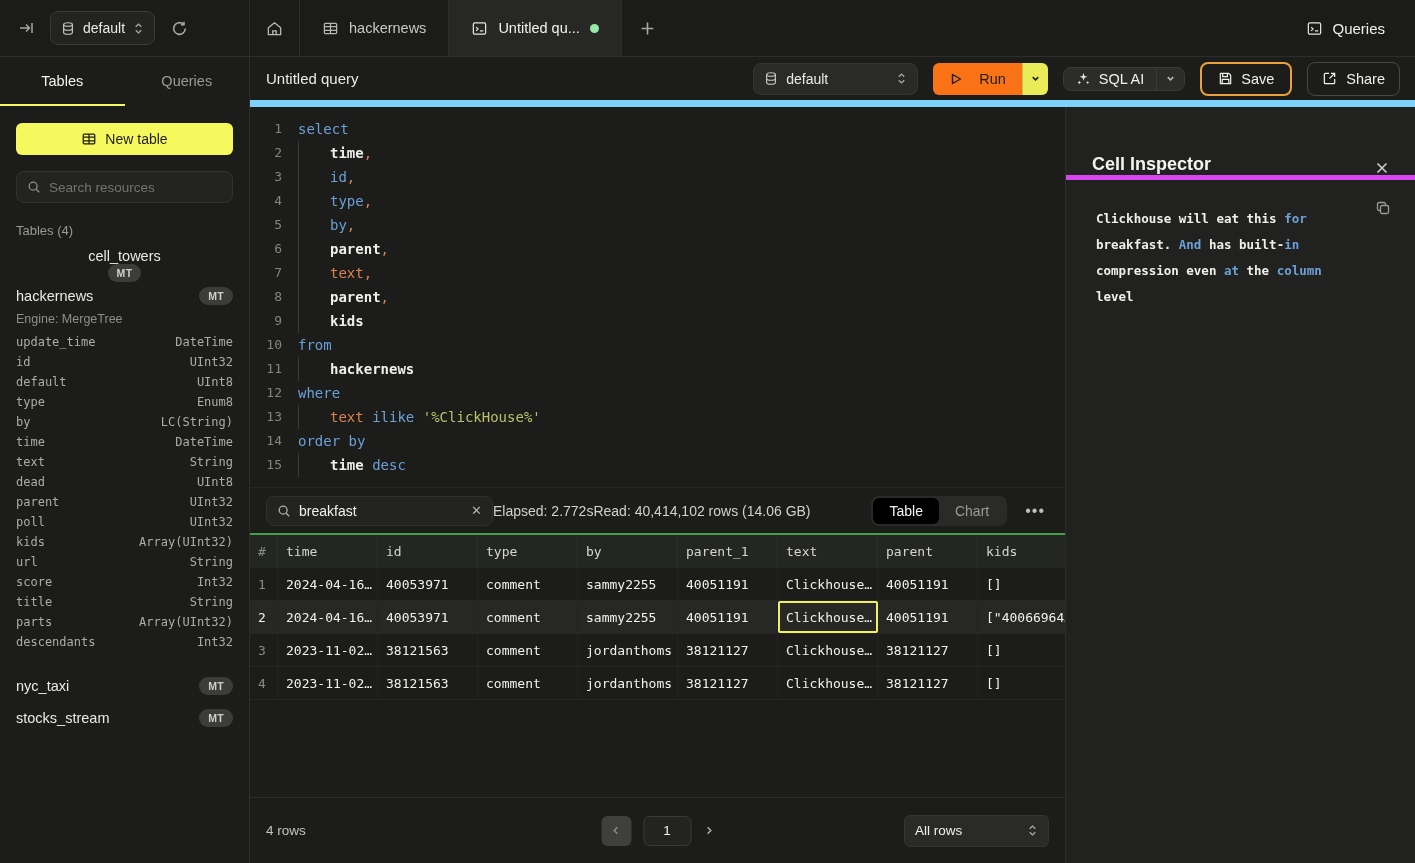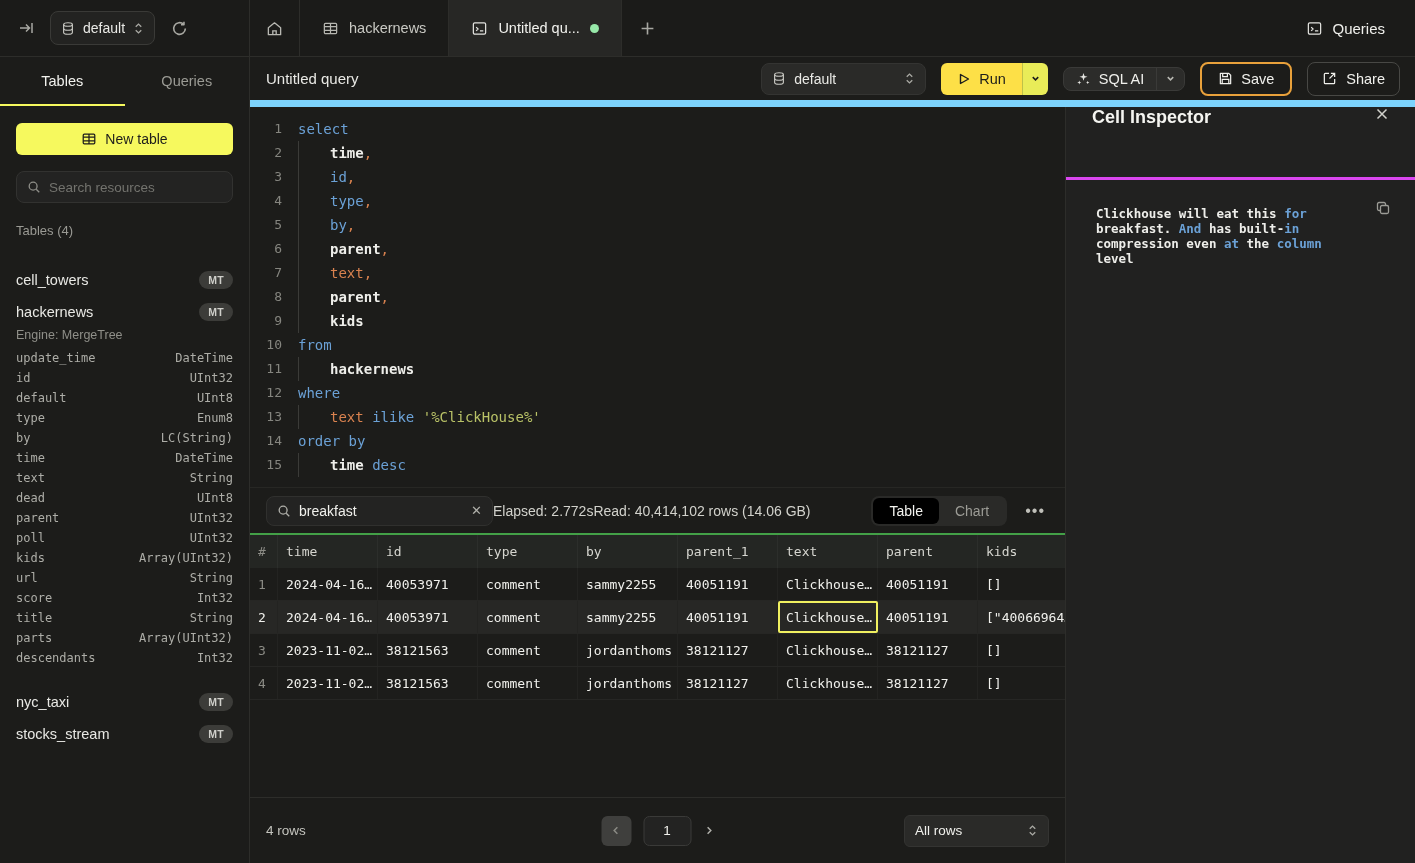--- a/index.html
+++ b/index.html
@@ -50,21 +50,21 @@
   .col-row { display:flex; justify-content:space-between; height:20px; align-items:center; }
   .mt-item { margin-top:10px; }
 
   
   .main { flex:1; display:flex; flex-direction:column; min-width:0; }
   .query-toolbar { height:50px; flex:0 0 50px; display:flex; align-items:center; padding:0 15px 0 16px; border-bottom:7px solid #7dd3fc; gap:15px; }
   .query-title { font-size:15px; color:#ececе8; margin-right:auto; }
   .toolbar-db { height:32px; width:165px; display:flex; align-items:center; gap:8px; padding:0 10px; background:#2a2a28; border:1px solid #343432; border-radius:8px; cursor:pointer; }
   .toolbar-db .lbl { flex:1; font-size:14px; color:#ececе8; }
   .run-btn { height:32px; display:flex; align-items:stretch; border-radius:6px; overflow:hidden; cursor:pointer; }
-  .run-main { display:flex; align-items:center; gap:8px; padding:0 16px; background:#fde047; color:#1d1d1b; font-weight:500; font-size:14.5px; }
+  .run-main { display:flex; align-items:center; gap:16px; padding:0 16px; background:#f97316; color:#1d1d1b; font-weight:500; font-size:14.5px; }
   .run-caret { width:26px; display:flex; align-items:center; justify-content:center; background:#e9ec58; color:#1d1d1b; border-left:1px solid rgba(0,0,0,.18); }
   .sqlai-btn { height:24px; display:flex; align-items:stretch; background:#2c2c2a; border:1px solid #3a3a38; border-radius:8px; overflow:hidden; cursor:pointer; }
   .sqlai-main { display:flex; align-items:center; gap:8px; padding:0 12px; color:#f0f0ec; font-size:14.5px; }
   .sqlai-caret { width:28px; display:flex; align-items:center; justify-content:center; color:#b8b8b2; border-left:1px solid #3a3a38; }
   .save-btn { height:34px; display:flex; align-items:center; gap:8px; padding:0 16px; background:none; border:2px solid #e9a13b; border-radius:8px; color:#f0f0ec; font-size:14.5px; cursor:pointer; font-family:inherit; }
   .share-btn { height:34px; display:flex; align-items:center; gap:9px; padding:0 14px; background:none; border:1px solid #484845; border-radius:8px; color:#f0f0ec; font-size:14.5px; cursor:pointer; font-family:inherit; }
 
   .content-row { flex:1; display:flex; min-height:0; }
   .editor-col { width:815px; flex:0 0 815px; display:flex; flex-direction:column; min-height:0; }
 
@@ -113,26 +113,26 @@
   .rows-label { color:#c4c4be; font-size:13.5px; }
   .page-ctrls { position:absolute; left:50%; transform:translateX(-50%); display:flex; align-items:center; gap:12px; }
   .pg-prev { width:30px; height:30px; background:#3f3f3d; border:none; border-radius:6px; color:#8b8b85; display:flex; align-items:center; justify-content:center; }
   .pg-num { width:48px; height:30px; background:#232322; border:1px solid #3a3a38; border-radius:6px; color:#f0f0ec; display:flex; align-items:center; justify-content:center; font-size:13.5px; }
   .pg-next { background:none; border:none; color:#b0b0aa; display:flex; align-items:center; justify-content:center; cursor:pointer; }
   .pagesize-select { margin-left:auto; width:145px; height:32px; background:#2a2a28; border:1px solid #343432; border-radius:6px; display:flex; align-items:center; padding:0 10px; cursor:pointer; }
   .pagesize-select .lbl { flex:1; font-size:13.5px; color:#f0f0ec; }
 
   
   .inspector { flex:1; border-left:1px solid #2d2d2a; background:#212120; display:flex; flex-direction:column; }
-  .insp-header { height:73px; flex:0 0 73px; display:flex; align-items:flex-start; justify-content:space-between; padding:0 26px; border-bottom:3px solid #d946ef; }
+  .insp-header { height:73px; flex:0 0 73px; display:flex; align-items:flex-end; justify-content:space-between; padding:0 26px; border-bottom:5px solid #d946ef; }
   .insp-title { font-size:18px; font-weight:bold; color:#f4f4f0; }
   .insp-close { background:none; border:none; color:#d2d2cc; font-size:16px; cursor:pointer; }
   .insp-body { padding:26px 26px 0 30px; position:relative; }
   .insp-copy { position:absolute; right:24px; top:20px; background:none; border:none; color:#9c9c96; cursor:pointer; }
-  .insp-text { font-family:"DejaVu Sans Mono", monospace; font-size:12.5px; line-height:15px; color:#eeeeea; width:262px; font-weight:bold; }
+  .insp-text { font-family:"DejaVu Sans Mono", monospace; font-size:12.5px; line-height:26px; color:#eeeeea; width:262px; font-weight:bold; }
   .insp-text .tok-kw { font-weight:bold; }
 </style>
 </head>
 <body>
 
 <div class="app">
 
   <div class="topbar">
     <div class="topbar-left">
       <button class="icon-btn">
@@ -230,21 +230,21 @@
         <span>
           <svg width="14" height="14" viewBox="0 0 16 16" fill="none" stroke="#8f8f89" stroke-width="1.5">
               <circle cx="7" cy="7" r="4.5"></circle>
               <path d="M10.5 10.5L14 14"></path>
             </svg>
         </span>
         <input type="text" placeholder="Search resources" style="">
       </div>
       <div class="section-label">Tables (4)</div>
 
-      <div class="table-item" style="margin-top:26px;">
+      <div class="table-item" style="margin-top:10px;flex-direction:column;">
         <span class="tname">cell_towers</span>
         <span class="mt-badge">MT</span>
       </div>
       <div class="table-item">
         <span class="tname">hackernews</span>
         <span class="mt-badge">MT</span>
       </div>
       <div class="engine-label">Engine: MergeTree</div>
       <div class="schema-cols" id="hn-columns">
           <div class="col-row">

